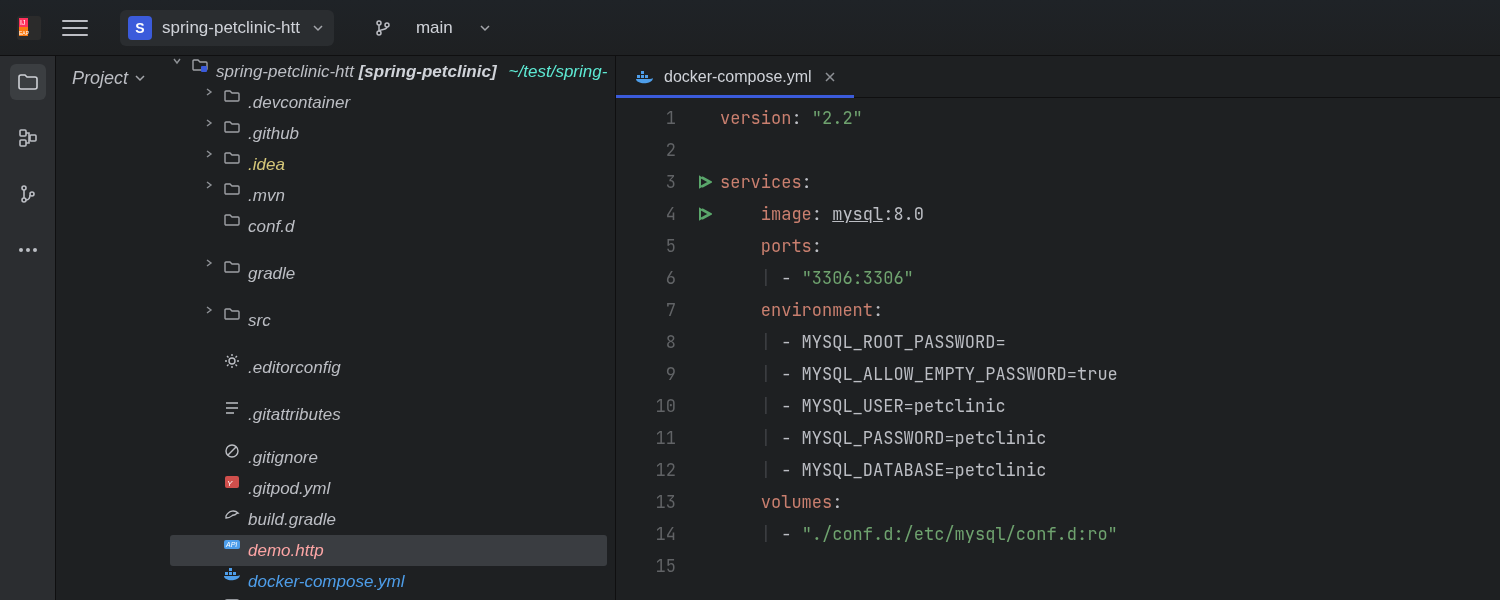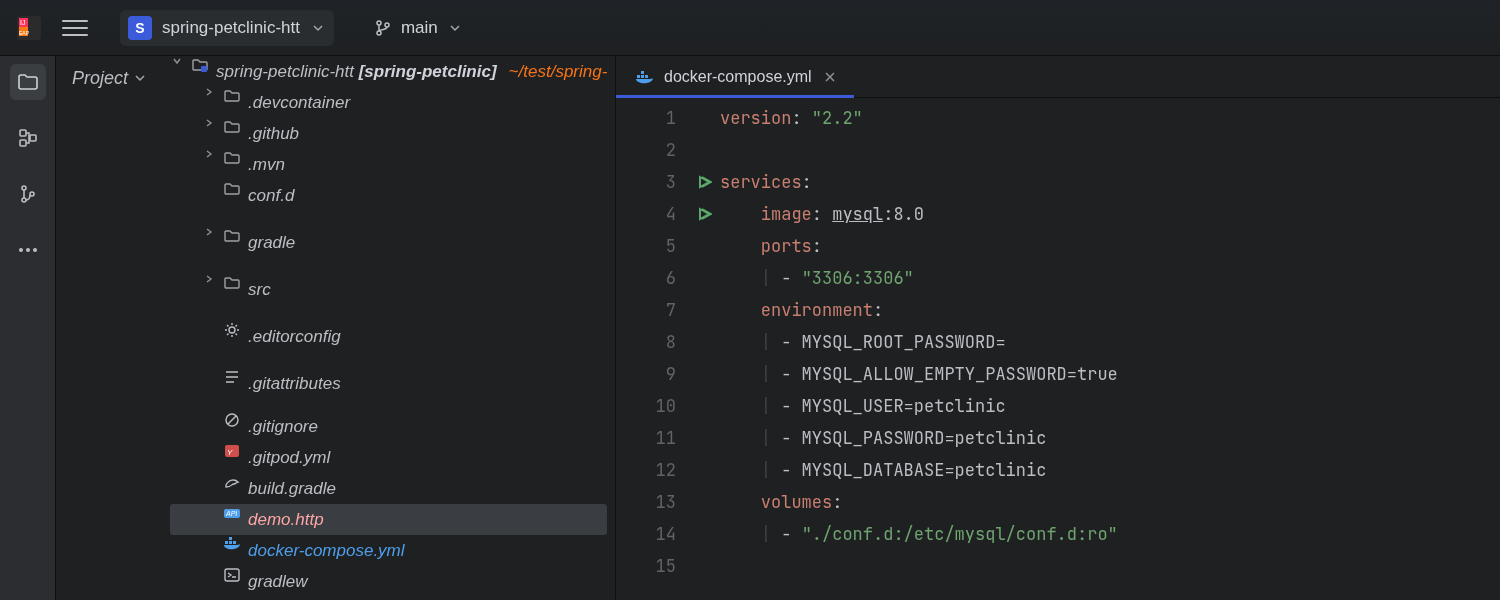--- a/index.html
+++ b/index.html
@@ -5,39 +5,39 @@
   * { margin:0; padding:0; box-sizing:border-box; }
   html,body { width:1500px; height:600px; background:#1e2022; font-family:-apple-system,BlinkMacSystemFont,"Segoe UI",Arial,sans-serif; color:#bcbec4; overflow:hidden; }
   .titlebar { height:56px; background:linear-gradient(#1f2327,#1e2022); display:flex; align-items:center; padding:0 14px; gap:14px; border-bottom:1px solid #0f0f10; }
   .ide-logo { width:30px; height:30px; display:flex; align-items:center; justify-content:center; }
   .hamburger { width:26px; height:26px; display:flex; flex-direction:column; justify-content:center; gap:5px; cursor:pointer; margin-left:4px; }
   .hamburger span { height:2px; background:#bcbec4; border-radius:1px; }
   .proj-chip { display:flex; align-items:center; gap:10px; background:#2a2d30; padding:6px 10px 6px 8px; border-radius:6px; cursor:pointer; margin-left:18px; }
   .proj-badge { width:24px; height:24px; background:#3b5bdb; border-radius:4px; display:flex; align-items:center; justify-content:center; color:#fff; font-size:14px; font-weight:600; }
   .proj-name { font-size:17px; color:#d0d3d9; }
   .chev { margin-left:2px; }
-  .branch-chip { display:flex; align-items:center; gap:9px; padding:4px 6px; border-radius:6px; cursor:pointer; margin-left:20px;text-align:right; }
+  .branch-chip { display:flex; align-items:center; gap:24px; padding:4px 6px; border-radius:6px; cursor:pointer; margin-left:20px;text-align:right; }
   .branch-name { font-size:17px; color:#d0d3d9; }
 
   .body { display:flex; height:544px; }
   .toolstrip { width:56px; background:#2b2d30; display:flex; flex-direction:column; align-items:center; padding-top:8px; gap:20px; border-right:1px solid #0f0f10; }
   .tool { width:36px; height:36px; display:flex; align-items:center; justify-content:center; border-radius:6px; cursor:pointer; }
   .tool.active { background:#3b3e41; }
   .kebab { display:flex; gap:3px; }
   .kebab span { width:4px; height:4px; background:#bcbec4; border-radius:50%; }
 
   .project { width:560px; background:#1e2022; display:flex; flex-direction:row; border-right:1px solid #0f0f10;font-style:italic; }
   .proj-head { height:44px; display:flex; align-items:center; padding:0 16px; gap:6px; cursor:pointer; font-size:18px;}
   .tree { flex:1; overflow:hidden; font-size:17px; line-height:31px; }
   .node { display:flex; align-items:flex-start; height:31px; padding-left:16px; gap:6px; cursor:pointer; white-space:nowrap; }
   .node .arrow { width:14px; display:flex; justify-content:center; }
   .node .ico { width:20px; display:flex; justify-content:center; align-items:center; }
   .node .lbl {}
   .node.sel { background:#3a3d41; border-radius:3px; }
-  .dim { color:#f97316; }
+  .dim { color:#5eead4; }
   .idea { color:#d6c87a; }
   .http { color:#fca5a5; }
   .dock { color:#4e9eea; }
   .strong { color:#d0d3d9; font-weight:600; }
 
   .editor { flex:1; display:flex; flex-direction:column; background:#1e2022; }
   .tabs { height:42px; display:flex; align-items:stretch; border-bottom:1px solid #0f0f10; }
   .tab { display:flex; align-items:center; gap:10px; padding:0 16px 0 20px; position:relative; cursor:pointer; }
   .tab.active::after { content:""; position:absolute; left:0; right:0; bottom:-1px; height:3px; background:#3b5bdb; }
   .tab-label { font-size:16px; color:#d0d3d9; }
@@ -178,20 +178,33 @@
             <svg width="10" height="10" viewBox="0 0 10 10">
               <path d="M3 2l4 3-4 3" stroke="#8e9196" stroke-width="1.4" fill="none"></path>
             </svg>
           </span>
        <span class="ico">
             <svg width="18" height="18" viewBox="0 0 18 18">
               <path d="M2 5a1 1 0 011-1h4l2 2h6a1 1 0 011 1v6a1 1 0 01-1 1H3a1 1 0 01-1-1V5z" fill="none" stroke="#9ea0a5" stroke-width="1.4"></path>
             </svg>
           </span>
        <span class="lbl ">.github</span>
+     </div>
+        <div class="node " style="padding-left:32px;margin:0 8px">
+       <span class="arrow">
+            <svg width="10" height="10" viewBox="0 0 10 10">
+              <path d="M3 2l4 3-4 3" stroke="#8e9196" stroke-width="1.4" fill="none"></path>
+            </svg>
+          </span>
+       <span class="ico">
+            <svg width="18" height="18" viewBox="0 0 18 18">
+              <path d="M2 5a1 1 0 011-1h4l2 2h6a1 1 0 011 1v6a1 1 0 01-1 1H3a1 1 0 01-1-1V5z" fill="none" stroke="#9ea0a5" stroke-width="1.4"></path>
+            </svg>
+          </span>
+       <span class="lbl idea">.idea</span>
      </div>
         <div class="node " style="padding-left:32px;margin:0 8px">
        <span class="arrow">
             <svg width="10" height="10" viewBox="0 0 10 10">
               <path d="M3 2l4 3-4 3" stroke="#8e9196" stroke-width="1.4" fill="none"></path>
             </svg>
           </span>
        <span class="ico">
             <svg width="18" height="18" viewBox="0 0 18 18">
               <path d="M2 5a1 1 0 011-1h4l2 2h6a1 1 0 011 1v6a1 1 0 01-1 1H3a1 1 0 01-1-1V5z" fill="none" stroke="#9ea0a5" stroke-width="1.4"></path>

